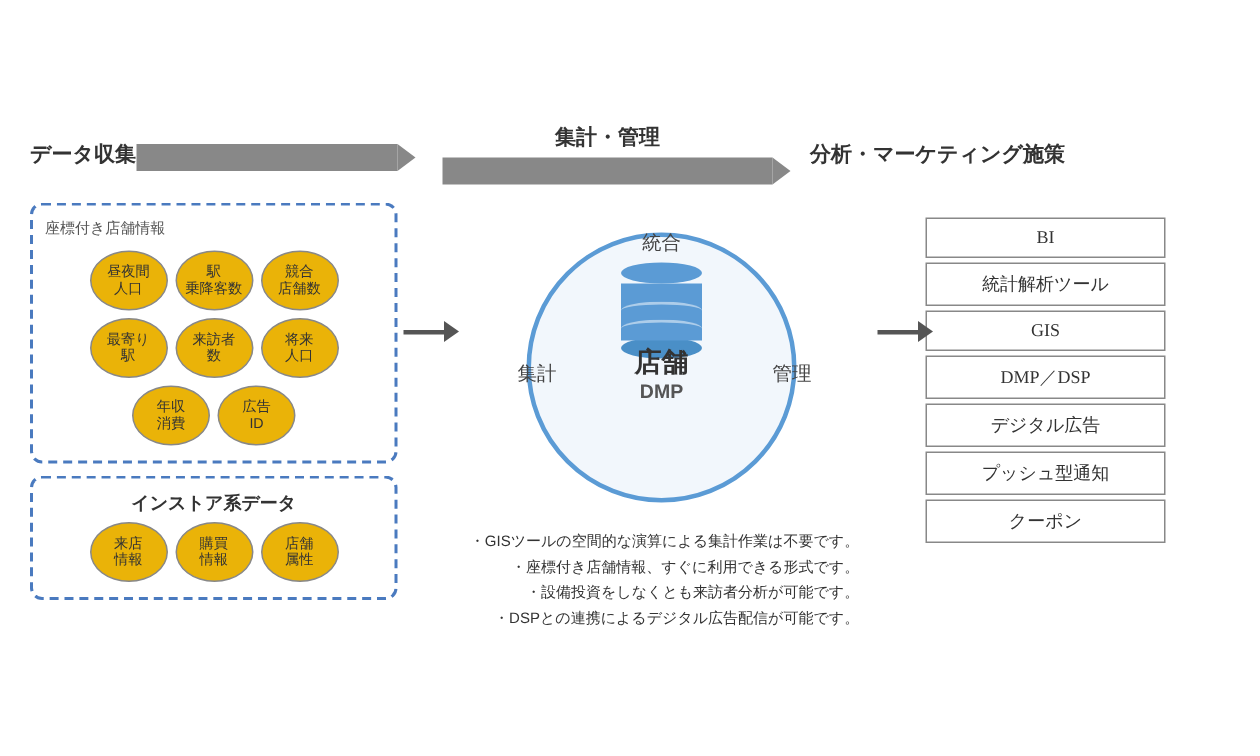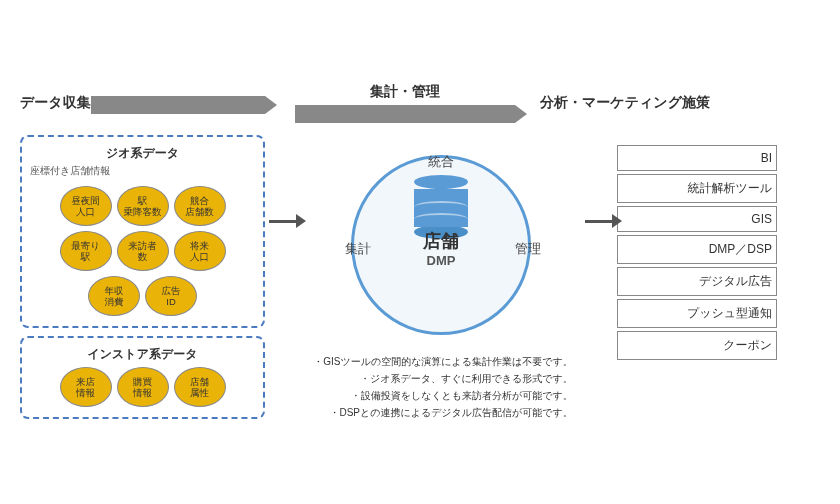--- a/index.html
+++ b/index.html
@@ -253,25 +253,26 @@
 
     .tools-list {
       display: flex;
       flex-direction: column;
       gap: 3px;
       margin-top: 10px;
     }
 
     .tool-item {
       border: 1.5px solid #888;
-      text-align: right;
+      text-align: center;
       padding: 5px 4px;
       font-size: 12px;
       color: #333;
       background: #fff;
+      font-family: Liberation Serif, serif;
     }
 
     
     .header-section-left {
       width: 245px;
       display: flex;
       flex-direction: row;
       align-items: center;
     }
 
@@ -368,21 +369,20 @@
     <div class="header-section-right">
       <span class="section-title">分析・マーケティング施策</span>
     </div>
   </div>
 
   <div class="content-row">
 
     <div class="left-column">
 
       <div class="dashed-box">
-        <div class="dashed-box-title">ジオ系データ</div>
         <div class="dashed-box-subtitle">座標付き店舗情報</div>
         <div class="nodes-grid">
           <div class="node-bubble">昼夜間<br>人口</div>
           <div class="node-bubble">駅<br>乗降客数</div>
           <div class="node-bubble">競合<br>店舗数</div>
           <div class="node-bubble">最寄り<br>駅</div>
           <div class="node-bubble">来訪者<br>数</div>
           <div class="node-bubble">将来<br>人口</div>
           <div class="node-bubble">年収<br>消費</div>
           <div class="node-bubble">広告<br>ID</div>
@@ -430,21 +430,21 @@
 
         <div class="dmp-center">
           <div class="dmp-center-title">店舗</div>
           <div class="dmp-center-sub">DMP</div>
         </div>
 
       </div>
 
       <div class="bullet-text">
         <p>・GISツールの空間的な演算による集計作業は不要です。</p>
-        <p>・ジオ系データ、すぐに利用できる形式です。</p>
+        <p>・座標付き店舗情報、すぐに利用できる形式です。</p>
         <p>・設備投資をしなくとも来訪者分析が可能です。</p>
         <p>・DSPとの連携によるデジタル広告配信が可能です。</p>
       </div>
 
     </div>
 
     <div class="mid-arrow-wrapper">
       <div class="mid-arrow"></div>
     </div>
 

